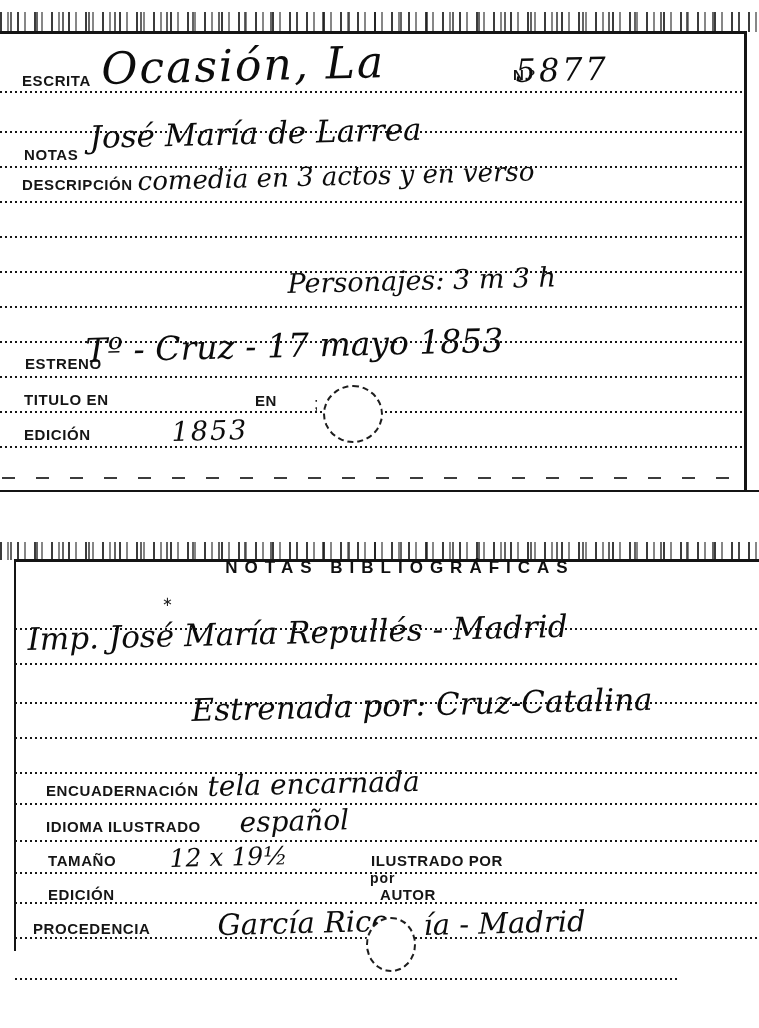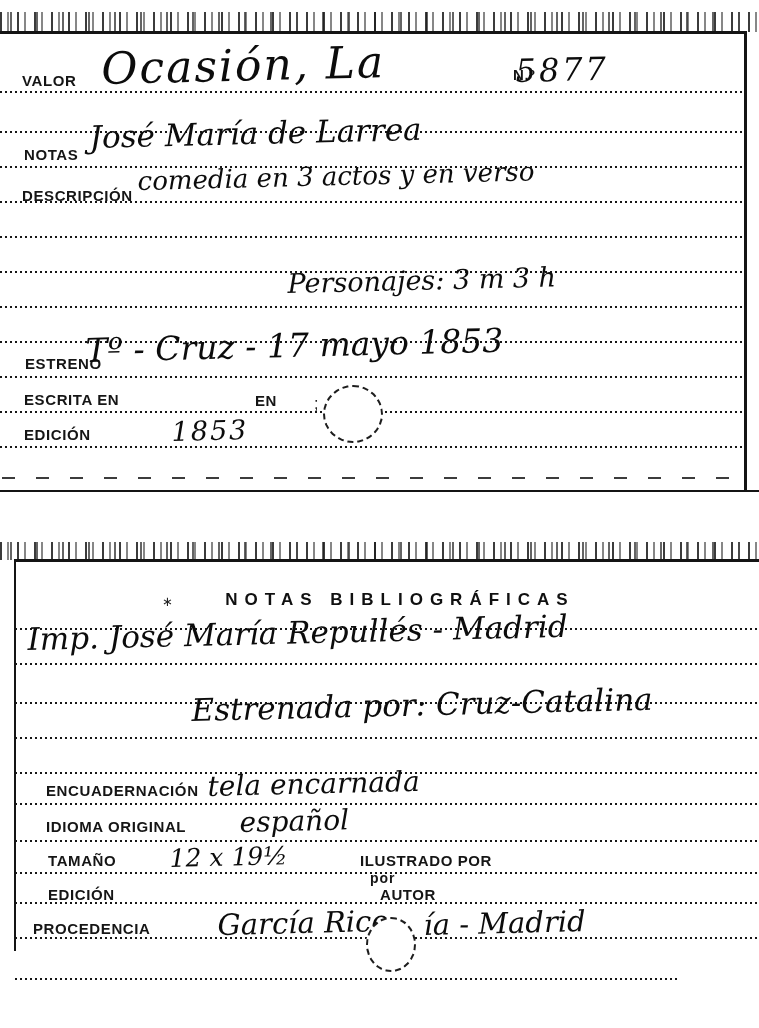--- a/index.html
+++ b/index.html
@@ -44,26 +44,26 @@
   <div class="dot" style="top:236px;left:0;width:745px"></div>
   <div class="dot" style="top:271px;left:0;width:745px"></div>
   <div class="dot" style="top:306px;left:0;width:745px"></div>
   <div class="dot" style="top:341px;left:0;width:745px"></div>
   <div class="dot" style="top:376px;left:0;width:745px"></div>
   <div class="dot" style="top:411px;left:0;width:745px"></div>
   <div class="dot" style="top:446px;left:0;width:745px"></div>
   <div class="dash" style="top:477px;left:2px;width:742px"></div>
   <div class="solid" style="top:490px;left:0;width:759px;height:2px"></div>
 
-  <div class="lbl" style="top:72px;left:22px">VALOR</div>
+  <div class="lbl" style="top:72px;left:22px">ESCRITA</div>
   <div class="lbl" style="top:66px;left:513px">N.º</div>
   <div class="lbl" style="top:146px;left:24px">NOTAS</div>
-  <div class="lbl" style="top:187px;left:22px">DESCRIPCIÓN</div>
+  <div class="lbl" style="top:176px;left:22px">DESCRIPCIÓN</div>
   <div class="lbl" style="top:355px;left:25px">ESTRENO</div>
-  <div class="lbl" style="top:391px;left:24px">ESCRITA EN</div>
+  <div class="lbl" style="top:391px;left:24px">TITULO EN</div>
   <div class="lbl" style="top:392px;left:255px">EN</div>
   <div class="lbl" style="top:426px;left:24px">EDICIÓN</div>
 
   <div class="hw" style="top:43px;left:102px;font-size:44px;letter-spacing:2px">Ocasión, La</div>
   <div class="hw" style="top:52px;left:516px;font-size:32px;letter-spacing:3px">5877</div>
   <div class="hw" style="top:119px;left:90px;font-size:31px">José María de Larrea</div>
   <div class="hw" style="top:166px;left:138px;font-size:26px">comedia en 3 actos y en verso</div>
   <div class="hw" style="top:268px;left:288px;font-size:27px">Personajes: 3 m 3 h</div>
   <div class="hw" style="top:331px;left:86px;font-size:33px">Tº - Cruz - 17 mayo 1853</div>
   <div class="hw" style="top:416px;left:172px;font-size:27px;letter-spacing:2px">1853</div>
@@ -81,30 +81,30 @@
   <div class="dot" style="top:737px;left:15px;width:744px"></div>
   <div class="dot" style="top:772px;left:15px;width:744px"></div>
   <div class="dot" style="top:803px;left:15px;width:744px"></div>
   <div class="dot" style="top:840px;left:15px;width:744px"></div>
   <div class="dot" style="top:872px;left:15px;width:744px"></div>
   <div class="dot" style="top:902px;left:15px;width:744px"></div>
   <div class="dot" style="top:937px;left:15px;width:744px"></div>
   <div class="dot" style="top:978px;left:15px;width:665px"></div>
 
   <div class="hmark" style="top:594px;left:162px">∗</div>
-  <div class="heading" style="top:590px;left:215px;width:370px">NOTAS BIBLIOGRÁFICAS</div>
+  <div class="heading" style="top:558px;left:215px;width:370px">NOTAS BIBLIOGRÁFICAS</div>
 
   <div class="hw" style="top:621px;left:28px;font-size:31px">Imp. José María Repullés - Madrid</div>
   <div class="hw" style="top:692px;left:192px;font-size:31px">Estrenada por: Cruz-Catalina</div>
 
   <div class="lbl" style="top:782px;left:46px">ENCUADERNACIÓN</div>
-  <div class="lbl" style="top:818px;left:46px">IDIOMA ORIGINAL</div>
+  <div class="lbl" style="top:818px;left:46px">IDIOMA ILUSTRADO</div>
   <div class="lbl lbl-sm" style="top:870px;left:370px;letter-spacing:1px">por</div>
   <div class="lbl" style="top:852px;left:48px">TAMAÑO</div>
-  <div class="lbl" style="top:852px;left:360px">ILUSTRADO POR</div>
+  <div class="lbl" style="top:852px;left:371px">ILUSTRADO POR</div>
   <div class="lbl" style="top:886px;left:48px">EDICIÓN</div>
   <div class="lbl" style="top:886px;left:380px">AUTOR</div>
   <div class="lbl" style="top:920px;left:33px">PROCEDENCIA</div>
 
   <div class="hw" style="top:770px;left:208px;font-size:28px">tela encarnada</div>
   <div class="hw" style="top:806px;left:240px;font-size:28px">español</div>
   <div class="hw" style="top:844px;left:170px;font-size:25px">12 x 19½</div>
   <div class="hw" style="top:908px;left:218px;font-size:29px">García Rico</div>
   <div class="hw" style="top:908px;left:424px;font-size:29px">ía - Madrid</div>
 

